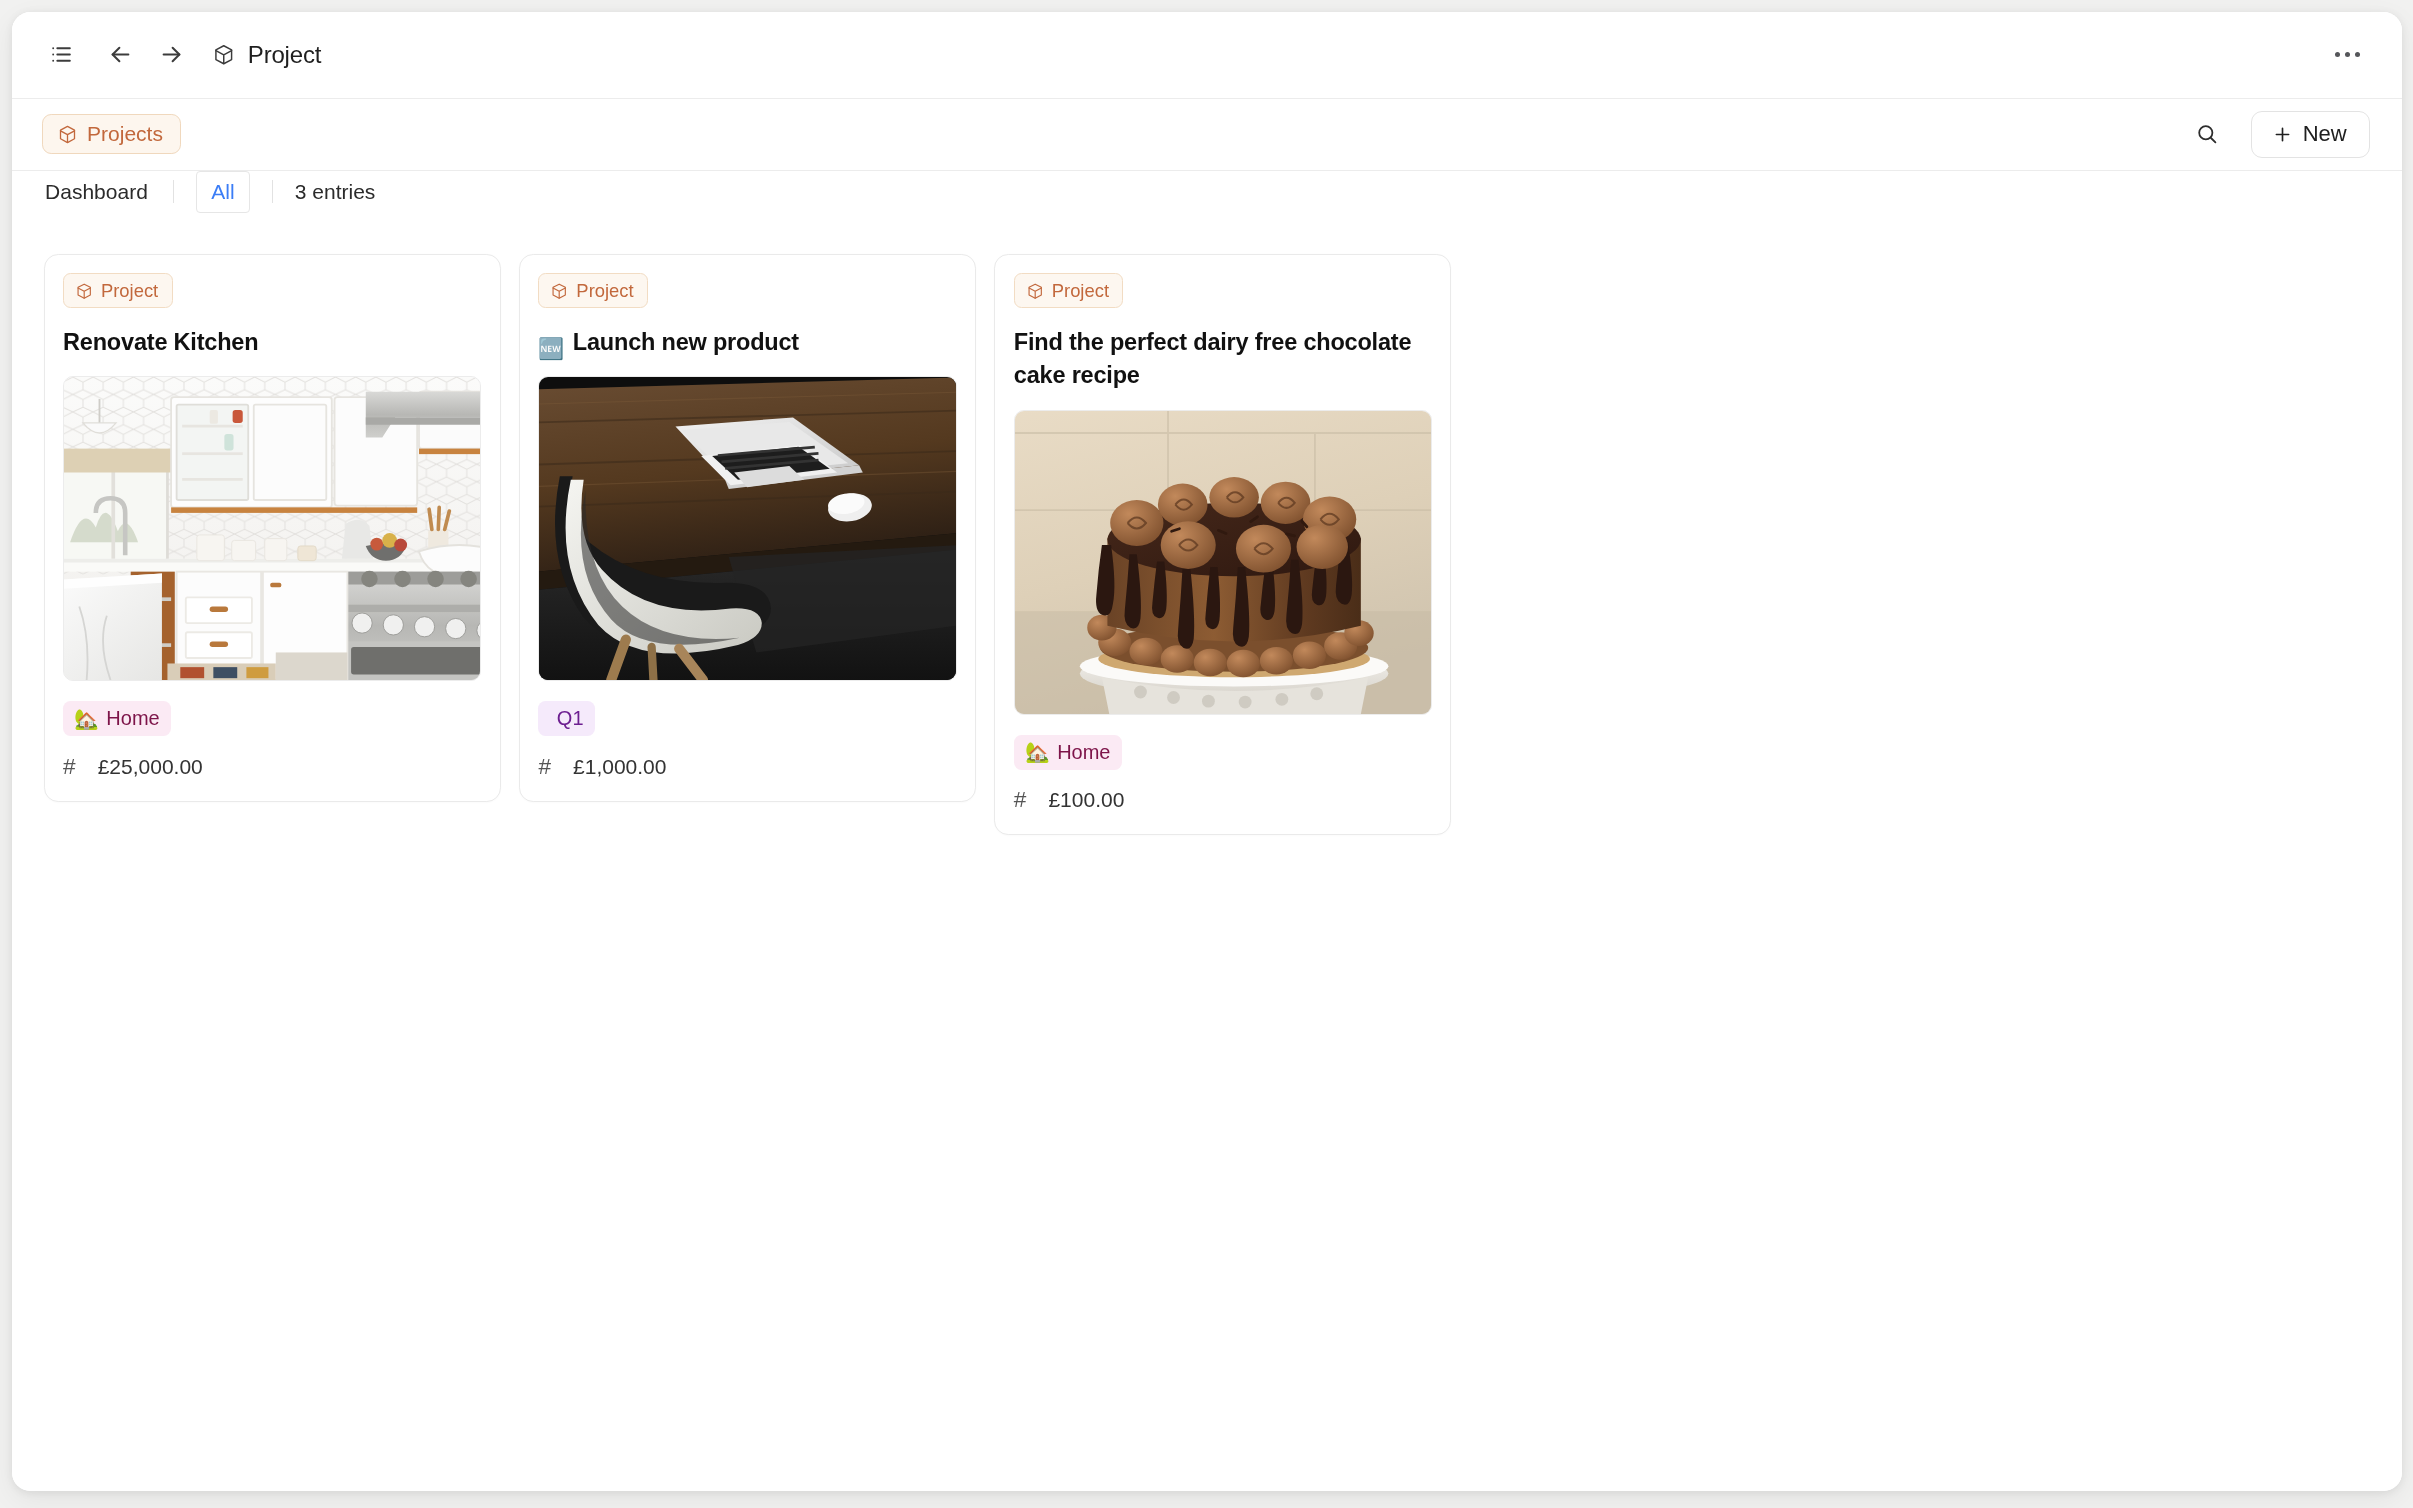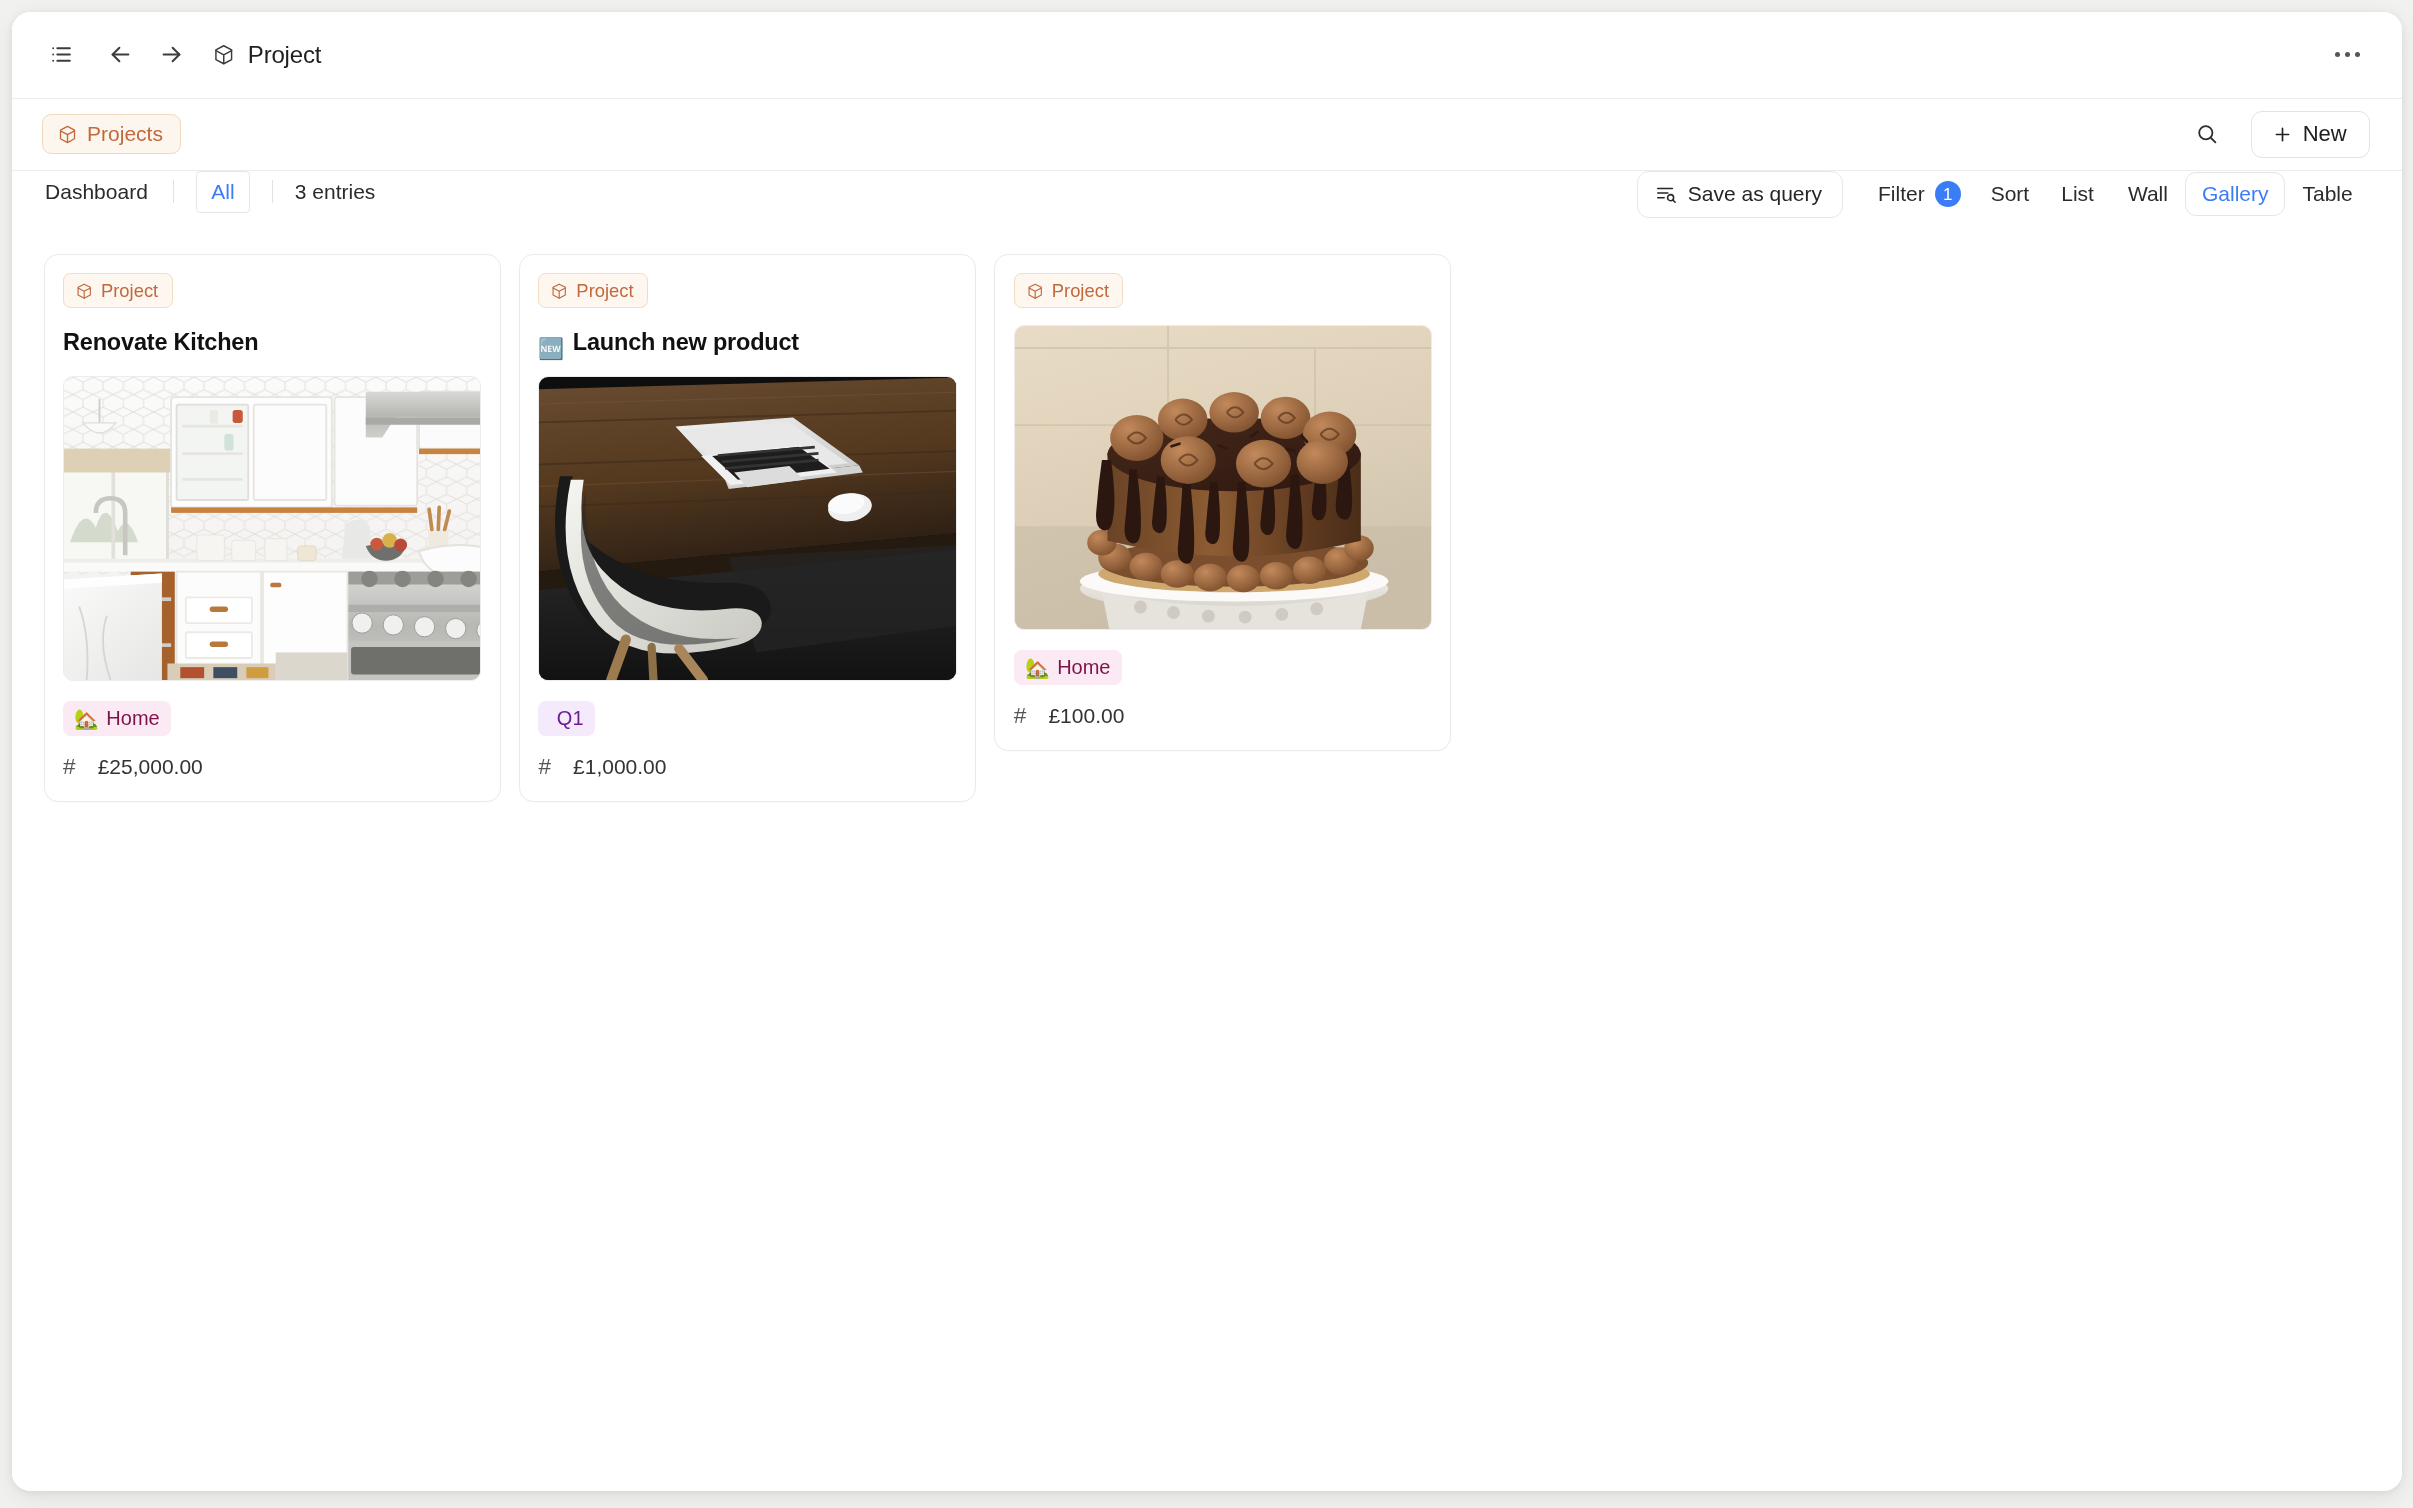--- a/index.html
+++ b/index.html
@@ -316,44 +316,20 @@
 
   <div class="viewbar">
     <div class="vb-left">
       <span class="vb-text">Dashboard</span>
       <span class="vb-sep"></span>
       <span class="vb-pill">All</span>
       <span class="vb-sep"></span>
       <span class="vb-count">3 entries</span>
     </div>
 
-    <div class="vb-right">
-      <div class="saveq-btn">
-        <svg width="22" height="22" viewBox="0 0 24 24" fill="none" stroke="currentColor" stroke-width="1.7" stroke-linecap="round">
-          <path d="M3 6h16M3 11h11M3 16h7"></path>
-          <circle cx="17" cy="16" r="3.3"></circle>
-            <path d="M19.5 18.5L22 21"></path>
-        </svg>
-        <span>Save as query</span>
-      </div>
-
-      <div class="vb-action">
-        <span>Filter</span>
-        <span class="badge-count">1</span>
-      </div>
-
-      <div class="vb-action">
-        <span>Sort</span>
-      </div>
-
-      <div class="vb-tab">List</div>
-      <div class="vb-tab">Wall</div>
-      <div class="vb-tab active">Gallery</div>
-      <div class="vb-tab">Table</div>
-    </div>
   </div>
 
   <div class="gallery">
 
     <div class="card">
       <div class="card-badge">
         <svg width="18.4" height="18.4" viewBox="0 0 24 24" fill="none" stroke="#c2683c" stroke-width="1.5" stroke-linecap="round" stroke-linejoin="round">
           <path d="M12 2.8l8 4.2v9.9l-8 4.3-8-4.3V7z"></path>
           <path d="M12 12.1l8-4.3M12 12.1l-8-4.3M12 12.1V21"></path>
         </svg>
@@ -573,20 +549,23 @@
       </div>
     </div>
 
     <div class="card">
       <div class="card-badge">
         <svg width="18.4" height="18.4" viewBox="0 0 24 24" fill="none" stroke="#c2683c" stroke-width="1.5" stroke-linecap="round" stroke-linejoin="round">
           <path d="M12 2.8l8 4.2v9.9l-8 4.3-8-4.3V7z"></path>
           <path d="M12 12.1l8-4.3M12 12.1l-8-4.3M12 12.1V21"></path>
         </svg>
         <span>Project</span>
+      </div>
+      <div class="card-title">
+        <span>Find the perfect dairy free chocolate cake recipe</span>
       </div>
       <div class="card-media">
 
         <svg viewBox="0 0 500 330" preserveAspectRatio="xMidYMid slice">
           <defs>
             <linearGradient id="c-bg" x1="0" y1="0" x2="0.4" y2="1">
               <stop offset="0" stop-color="#e9dcc6"></stop>
                 <stop offset="0.55" stop-color="#ded0b8"></stop>
                 <stop offset="1" stop-color="#cfc3ae"></stop>
             </linearGradient>

